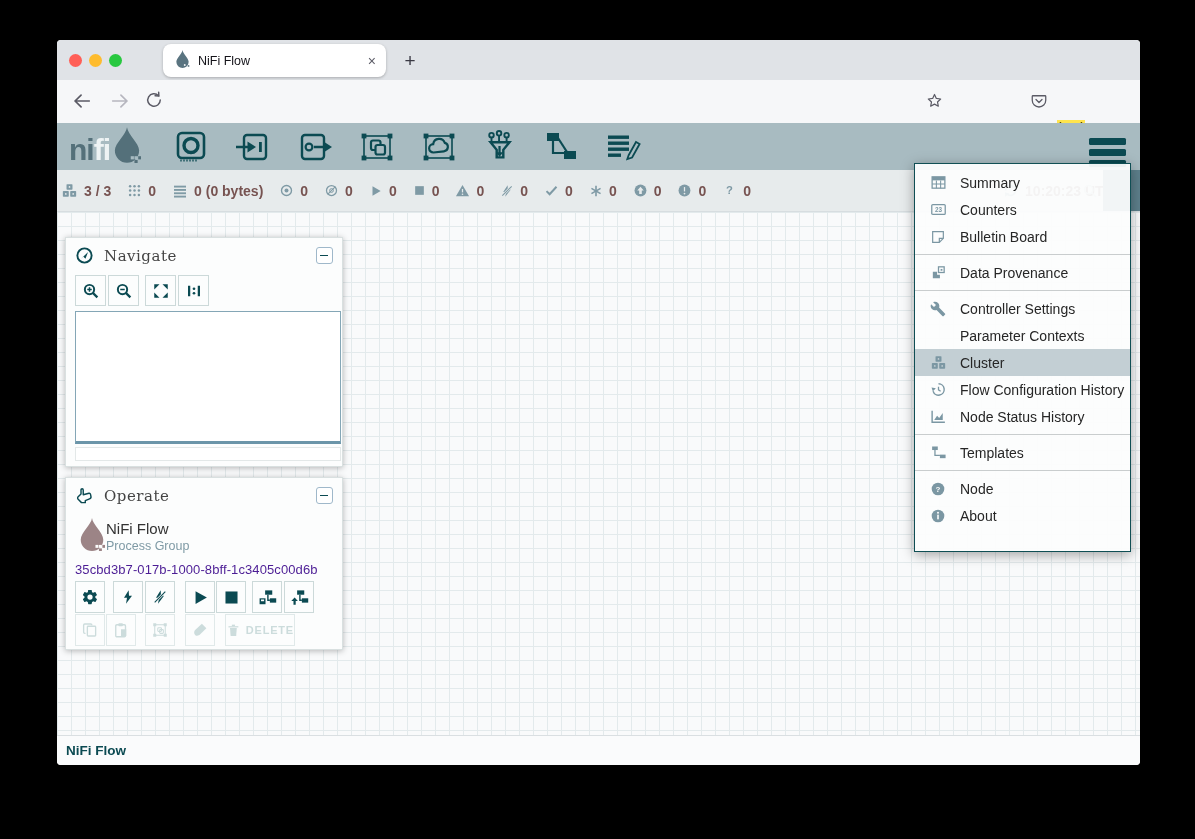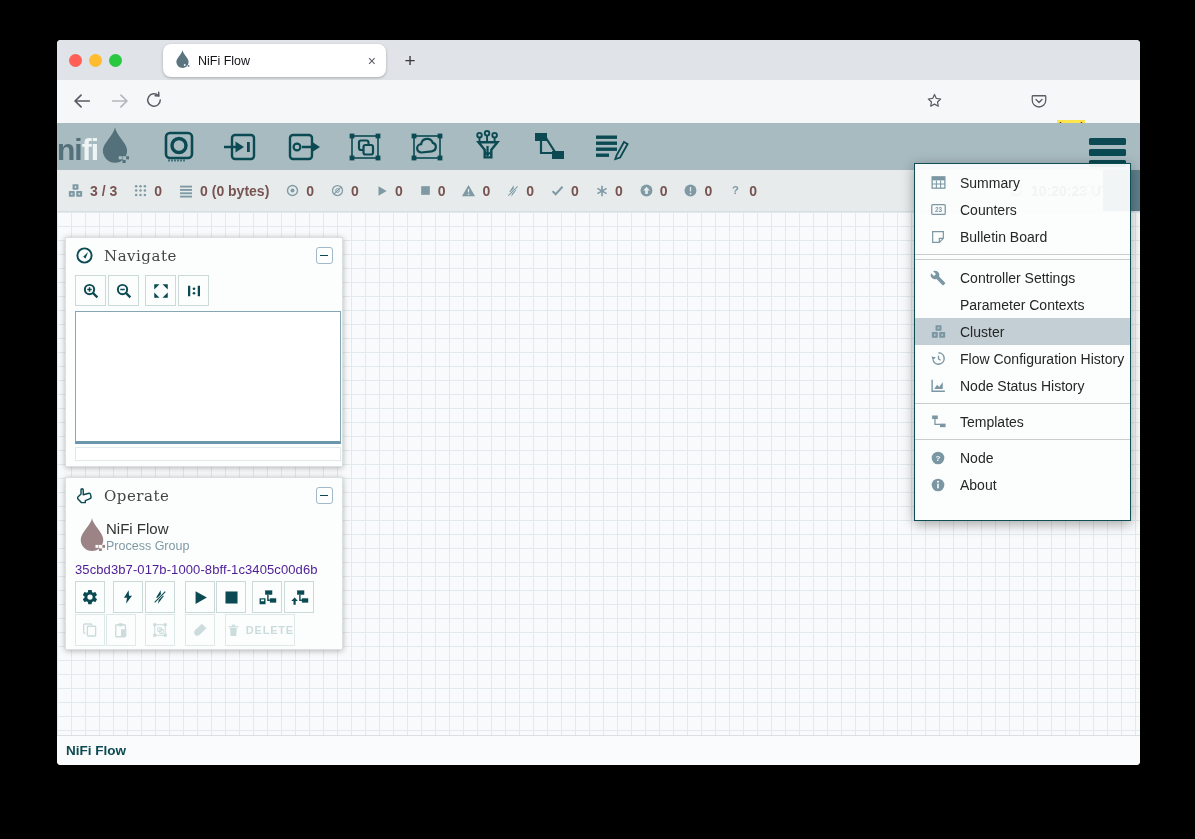--- a/index.html
+++ b/index.html
@@ -21,32 +21,32 @@
   .urlbar { position:absolute; left:181px; top:46px; width:714px; height:31px; background:#eceef1; border-radius:8px; display:flex; align-items:center; padding:0 12px; gap:9px; }
   .url-text { font-size:13px; color:#15141a; letter-spacing:.2px; }
   .url-rest { color:#76767f; }
   .profile { position:absolute; left:1008px; top:47px; width:30px; height:30px; }
   .avatar { position:absolute; left:4px; top:4px; width:22px; height:22px; border-radius:50%; background:radial-gradient(circle at 50% 38%, #f0b27a 0 45%, #d98d4f 46% 100%); border:1px solid #c77f40; }
   .badge { position:absolute; left:-8px; top:-7px; background:#ffe44d; color:#5a4a00; font-size:10.5px; font-weight:bold; padding:0 2px; line-height:13px; }
   .hamb-browser { position:absolute; left:1050px; top:51px; width:17px; height:13px; display:flex; flex-direction:column; justify-content:space-between; }
   .hamb-browser i { display:block; height:1.6px; background:#2b2b33; }
 
   
-  .nf-toolbar { position:absolute; left:0; top:83px; width:1083px; height:47px; background:#a8bbc1; display:flex; align-items:center; padding-left:0; }
+  .nf-toolbar { position:absolute; left:0; top:83px; width:1083px; height:47px; background:#a8bbc1; display:flex; align-items:center; padding-left:12px; }
   .logo { display:flex; align-items:flex-end; }
   .logo-n { font-size:30px; font-weight:bold; letter-spacing:-1px; color:#54707a; line-height:34px; }
   .logo-f { font-size:30px; font-weight:bold; letter-spacing:-1px; color:#eef3f4; line-height:34px; }
   .palette { display:flex; align-items:center; gap:26px; margin-left:32px; }
   .tb-ic { color:#0b4a52; }
   .tb-ic svg { display:block; }
   .hamb-nifi { position:absolute; right:14px; top:15px; width:37px; display:flex; flex-direction:column; gap:4px; cursor:pointer; }
   .hamb-nifi i { display:block; height:7px; border-radius:1.5px; background:#0b4a52; }
 
   
-  .nf-status { position:absolute; left:0; top:130px; width:1083px; height:42px; background:#e7ebec; display:flex; align-items:center; padding-left:10px; border-bottom:1px solid #d7dde0; }
+  .nf-status { position:absolute; left:0; top:130px; width:1083px; height:42px; background:#e7ebec; display:flex; align-items:center; padding-left:4px; border-bottom:1px solid #d7dde0; }
   .st-item { display:flex; align-items:center; gap:6px; margin-right:16px; }
   .st-ic { color:#7f9aa5; display:inline-flex; }
   .st-ic svg { display:block; }
   .st-val { font-size:14px; font-weight:bold; color:#775351; white-space:nowrap; }
   .search-ghost { position:absolute; right:42px; top:13px; color:#b9c4c9; }
   .search-box { position:absolute; right:0; top:0; width:37px; height:41px; background:#5d7f8b; }
 
   
   .nf-canvas { position:absolute; left:0; top:172px; width:1083px; height:523px; background-color:#f9fafb;
     background-image:linear-gradient(#e3eaec 1px, transparent 1px), linear-gradient(90deg, #e3eaec 1px, transparent 1px);
@@ -630,20 +630,30 @@
     <div class="menu-item">
       <span class="mn-ic">
             <svg width="16" height="16" viewBox="0 0 24 24" fill="none" stroke="currentColor" stroke-width="1.8">
               <path d="M4 4h16v10l-6 6H4z"></path>
               <path d="M14 20v-6h6"></path>
             </svg>
           </span>
       <span>Bulletin Board</span>
     </div>
     <div class="menu-sep"></div>
+    <div class="menu-item">
+      <span class="mn-ic">
+            <svg width="17" height="17" viewBox="0 0 24 24">
+              <path d="M4 20v-9h6v4h4v5z" fill="currentColor"></path>
+              <rect x="12" y="4" width="8" height="8" fill="none" stroke="currentColor" stroke-width="1.8"></rect>
+              <rect x="15" y="7" width="2.5" height="2.5" fill="currentColor"></rect>
+            </svg>
+          </span>
+      <span>Data Provenance</span>
+    </div>
     <div class="menu-sep"></div>
     <div class="menu-item">
       <span class="mn-ic">
             <svg width="16" height="16" viewBox="0 0 24 24" fill="currentColor">
               <path d="M22.7 19l-9.1-9.1c.9-2.3.4-5-1.5-6.9-2-2-5-2.4-7.4-1.3L9 6 6 9 1.6 4.7C.4 7.1.9 10.1 2.9 12.1c1.9 1.9 4.6 2.4 6.9 1.5l9.1 9.1c.4.4 1 .4 1.4 0l2.3-2.3c.5-.4.5-1.1.1-1.4z"></path>
             </svg>
           </span>
       <span>Controller Settings</span>
     </div>
     <div class="menu-item">

